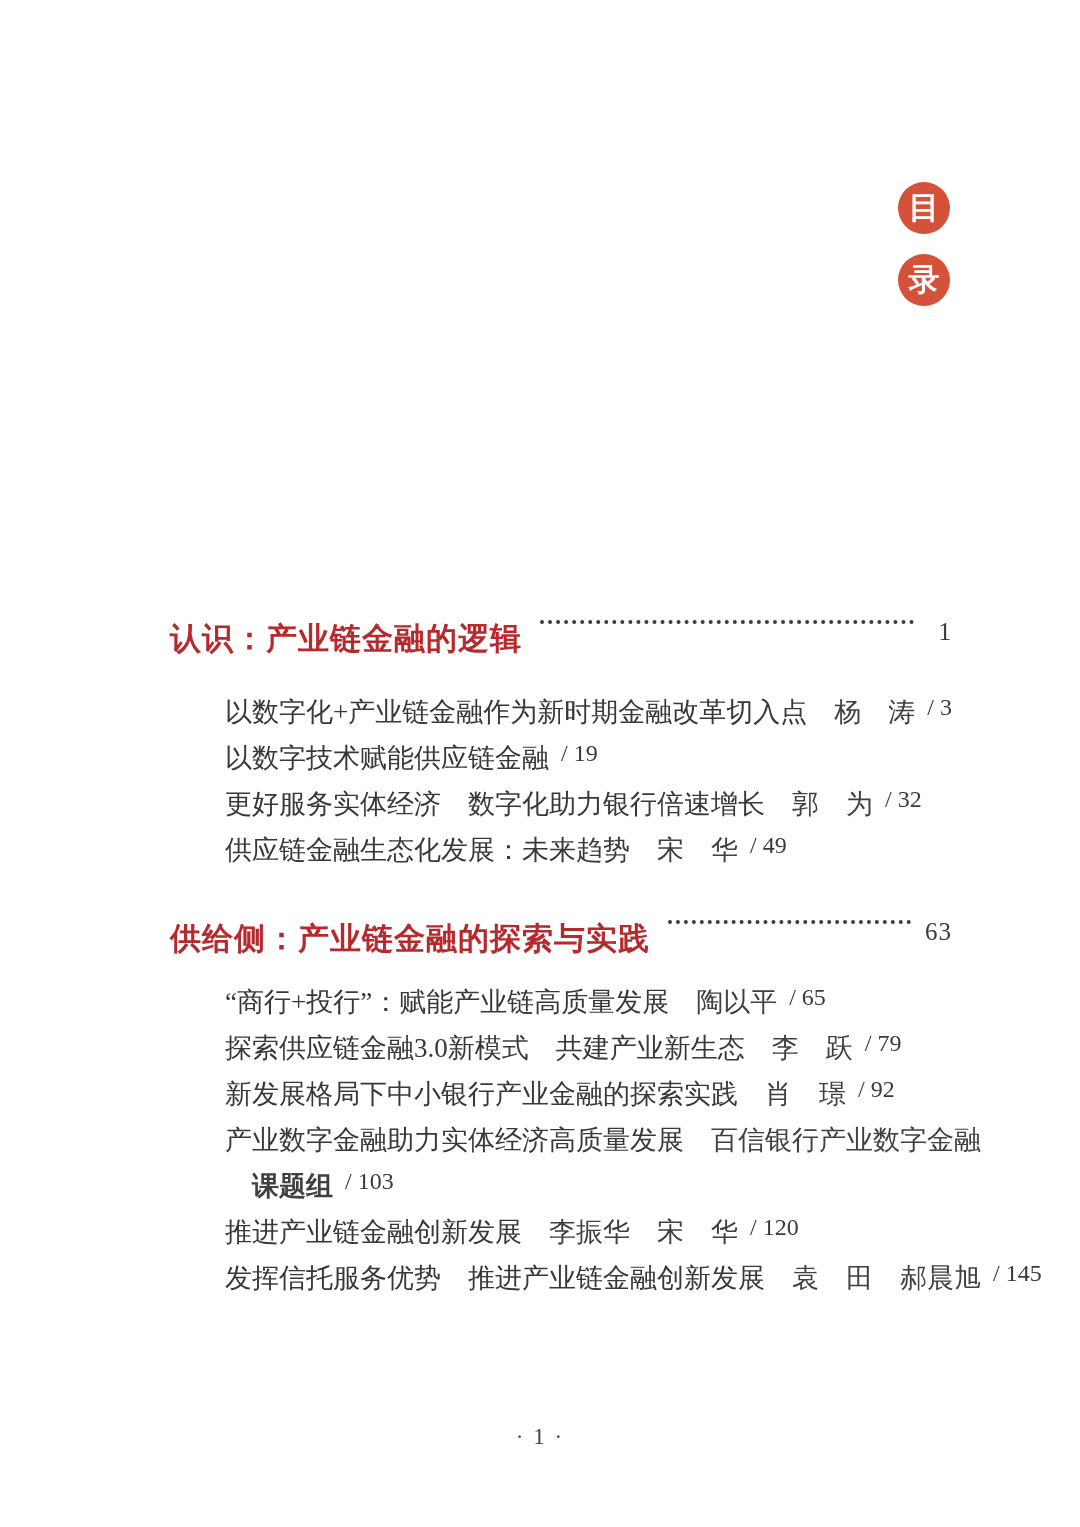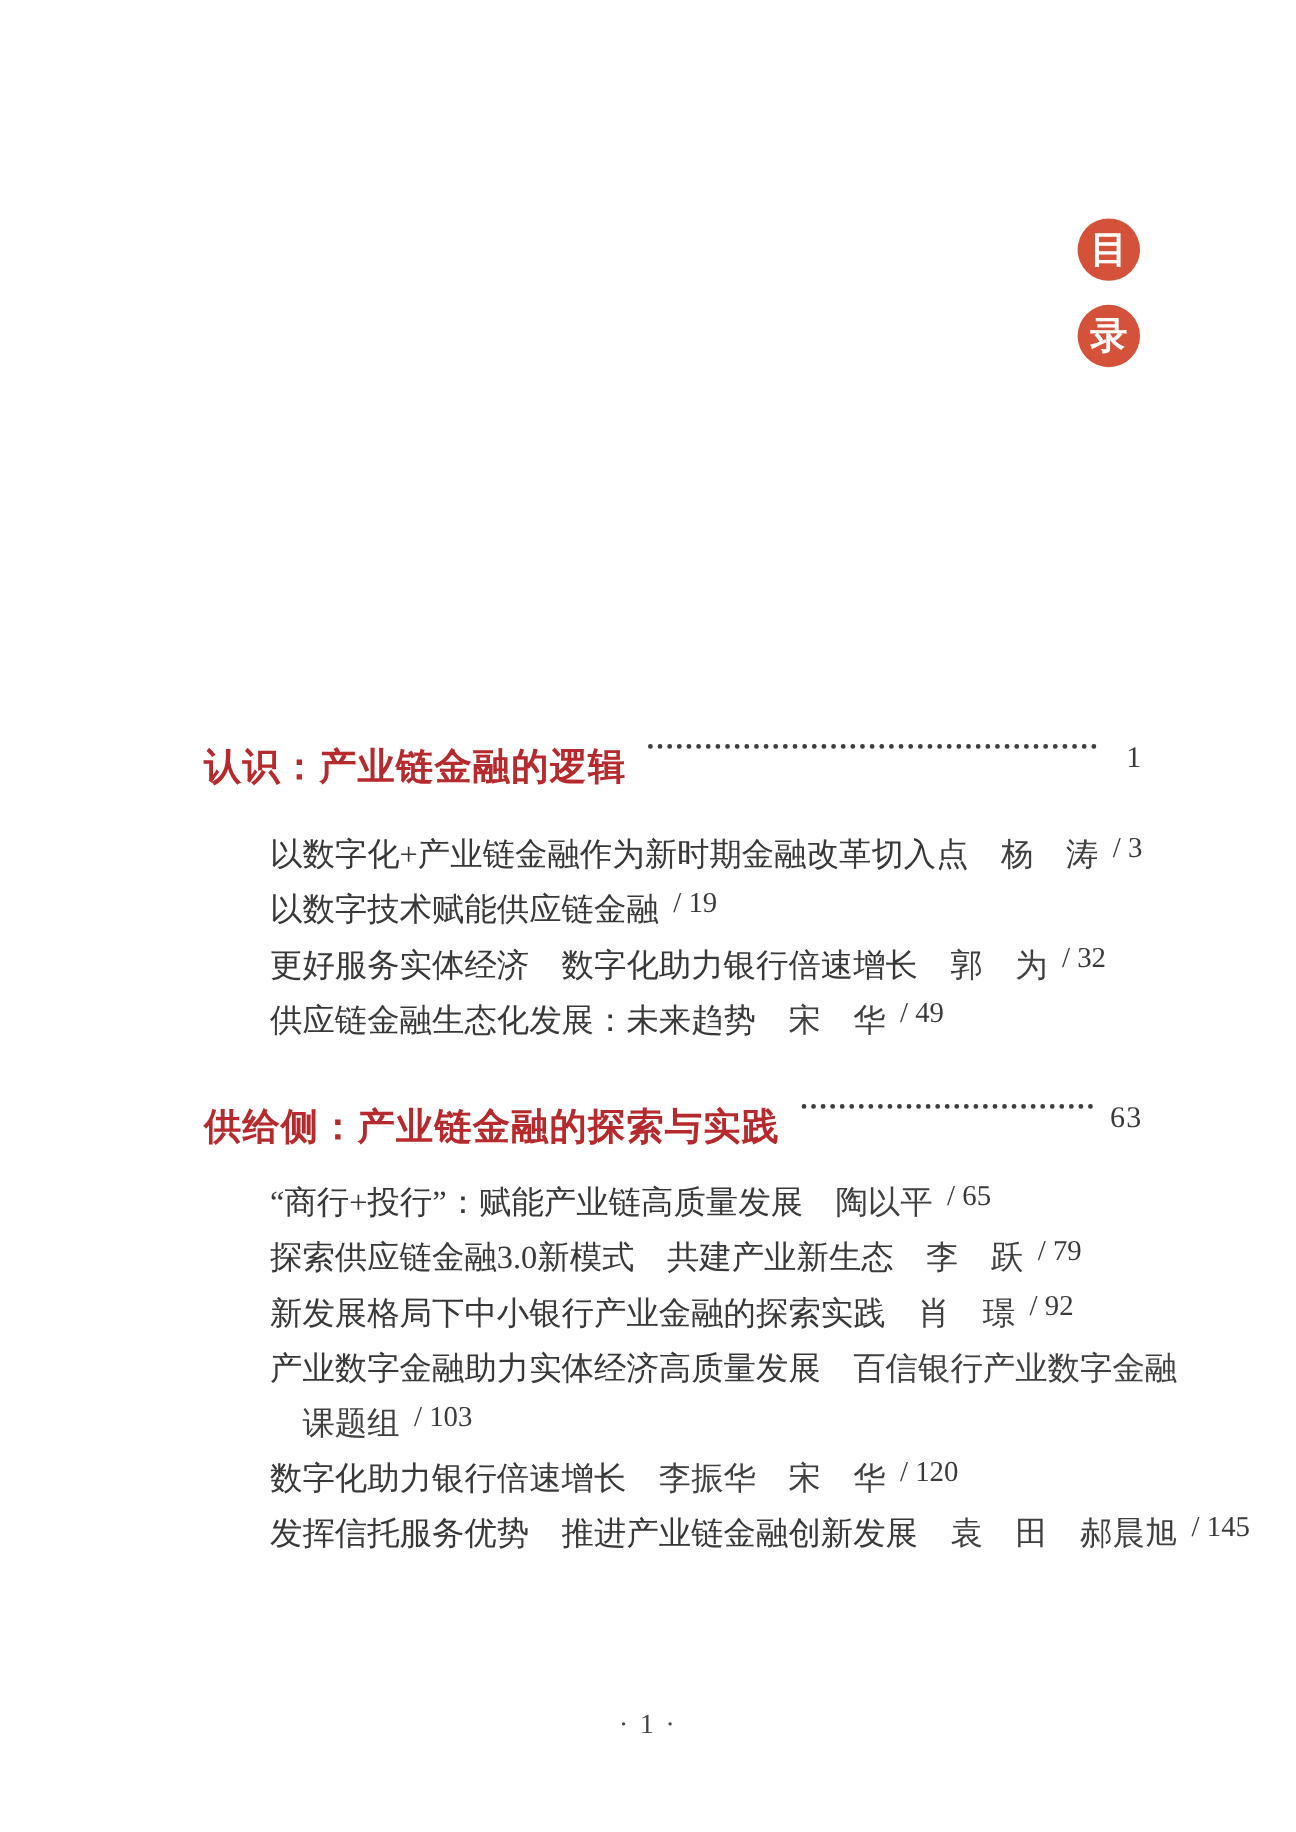--- a/index.html
+++ b/index.html
@@ -71,21 +71,21 @@
     color: #383838;
     white-space: nowrap;
   }
   .entry .a { margin-left: 27px; color: #404040; }
   .entry .p {
     margin-left: 12px;
     font-size: 24px;
     color: #3a3a3a;
   }
   .entry.cont { padding-left: 82px; }
-  .entry.cont .a { margin-left: 0; }
+  .entry.cont .a { margin-left: 0; font-weight: bold; }
 
   .footer {
     position: absolute;
     top: 1424px; left: 0;
     width: 100%;
     text-align: center;
     font-size: 23px;
     color: #444444;
     letter-spacing: 2px;
   }
@@ -155,21 +155,21 @@
     <span class="t">产业数字金融助力实体经济高质量发展</span>
     <span class="a">百信银行产业数字金融</span>
     <span class="p"></span>
   </div>
   <div class="entry cont">
     <span class="t"></span>
     <span class="a">课题组</span>
     <span class="p">/ 103</span>
   </div>
   <div class="entry">
-    <span class="t">数字化助力银行倍速增长</span>
+    <span class="t">推进产业链金融创新发展</span>
     <span class="a">李振华　宋　华</span>
     <span class="p">/ 120</span>
   </div>
   <div class="entry">
     <span class="t">发挥信托服务优势　推进产业链金融创新发展</span>
     <span class="a">袁　田　郝晨旭</span>
     <span class="p">/ 145</span>
   </div>
 
 </div>

